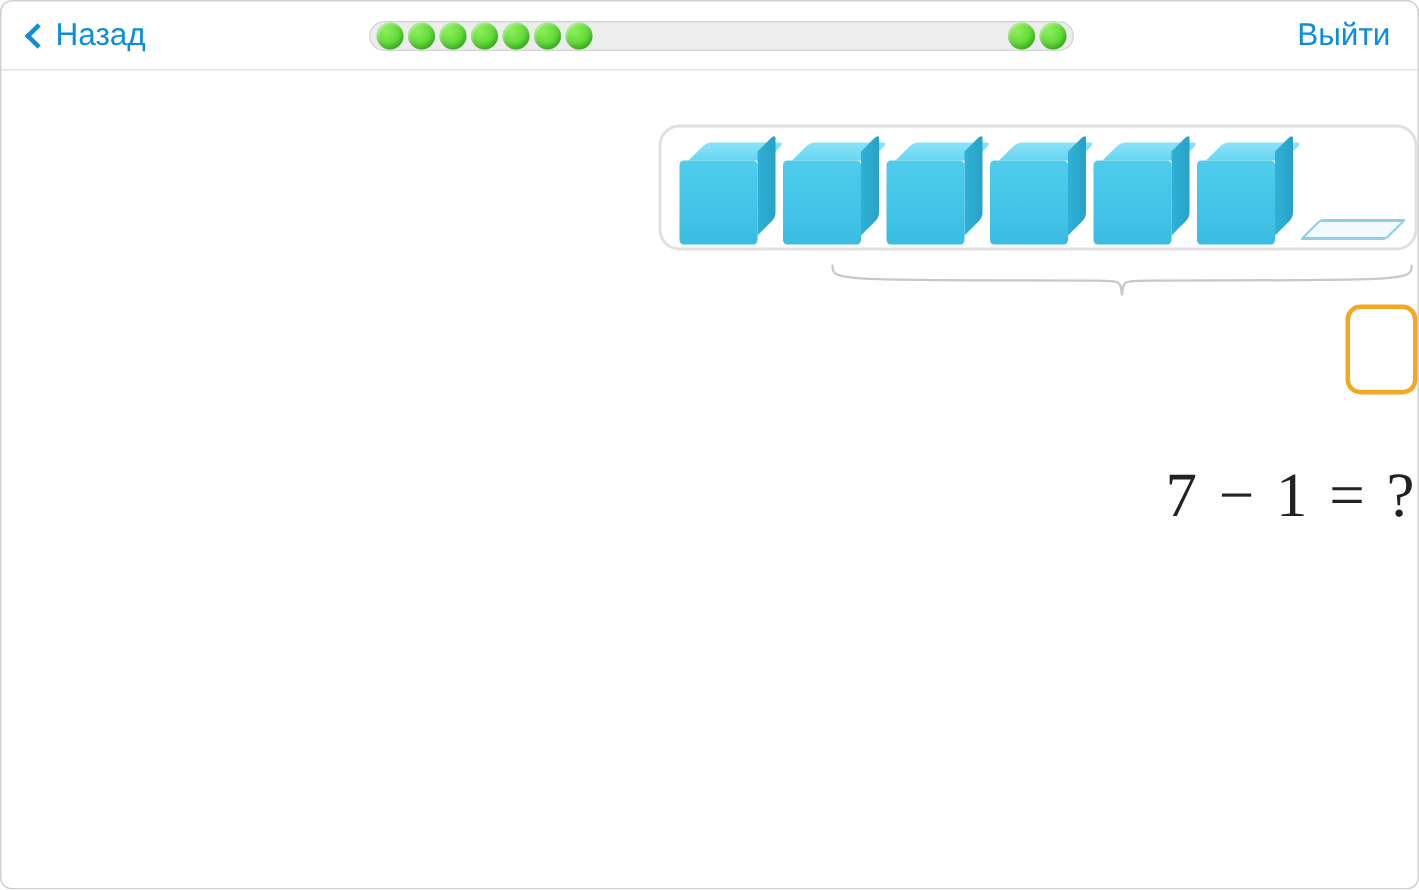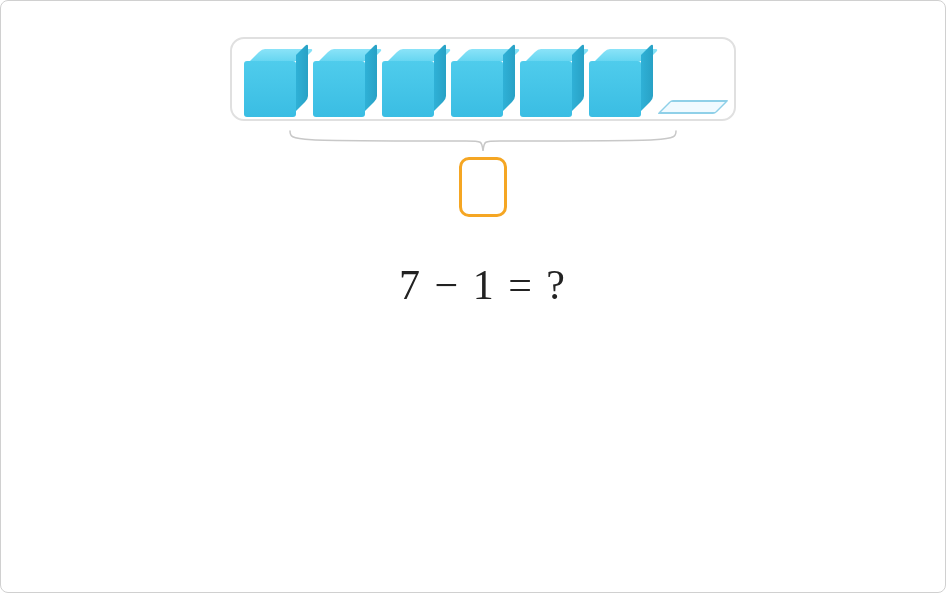--- a/index.html
+++ b/index.html
@@ -74,21 +74,21 @@
       width: 18px;
       height: 18px;
       border-radius: 50%;
       background: radial-gradient(circle at 35% 30%, #8df05a, #3bc41a);
       box-shadow: inset -1px -2px 3px rgba(0,80,0,0.3), inset 1px 1px 2px rgba(255,255,255,0.5);
     }
     .content {
       flex: 1;
       display: flex;
       flex-direction: column;
-      align-items: center;
+      align-items: flex-end;
       padding-top: 36px;
       padding-left: 20px;
     }
     .cubes-frame {
       border: 2px solid #e0e0e0;
       border-radius: 14px;
       padding: 6px 12px 2px 12px;
       display: flex;
       align-items: flex-end;
       gap: 6px;
@@ -163,20 +163,48 @@
       color: #222;
       margin-top: 44px;
       letter-spacing: 2px;
     }
   </style>
 </head>
 <body>
 
 <div class="app">
 
+  <div class="header">
+    <div class="back-btn">
+      <span class="back-chevron"></span>
+      <span>Назад</span>
+    </div>
+
+    <div class="progress">
+      <div class="progress-track">
+        <div class="progress-left" id="progress-left">
+            <div class="progress-ball"></div>
+            <div class="progress-ball"></div>
+            <div class="progress-ball"></div>
+            <div class="progress-ball"></div>
+            <div class="progress-ball"></div>
+            <div class="progress-ball"></div>
+            <div class="progress-ball"></div>
+          </div>
+        <div class="progress-right" id="progress-right">
+            <div class="progress-ball"></div>
+            <div class="progress-ball"></div>
+          </div>
+      </div>
+    </div>
+
+    <div class="exit-btn">
+      <span>Выйти</span>
+    </div>
+  </div>
 
   <div class="content">
 
     <div class="cubes-frame" id="cubes-frame">
     <div class="iso-cube">
           <div class="face-top2"></div>
           <div class="face-front"></div>
           <div class="face-right"></div>
         </div>
         <div class="iso-cube">

